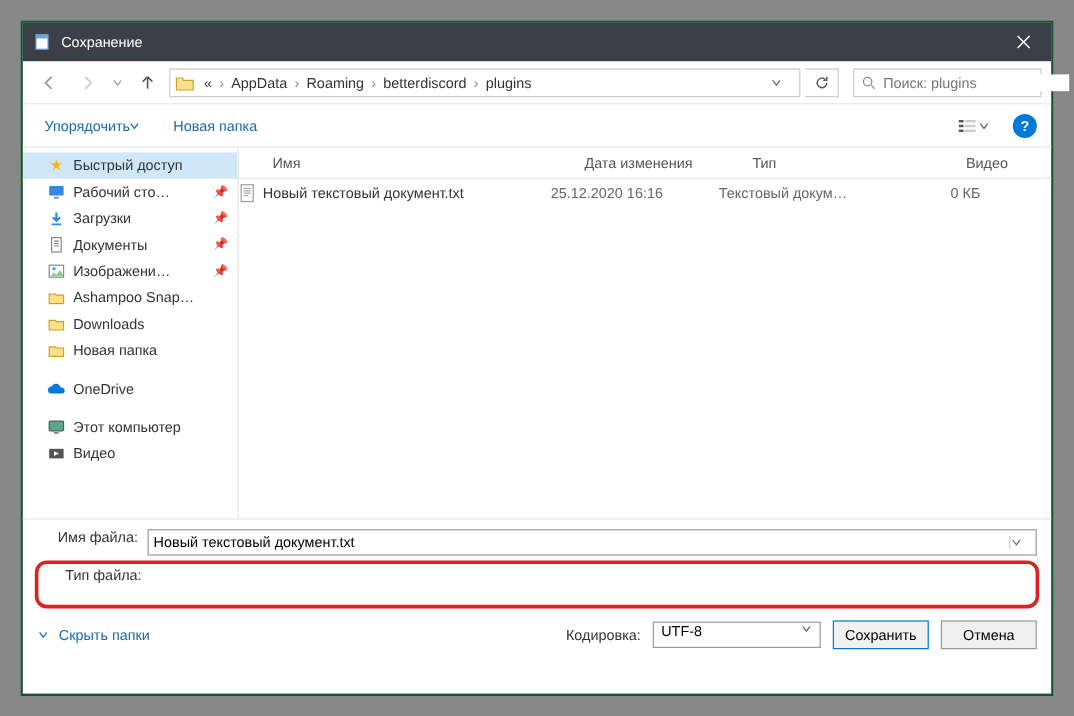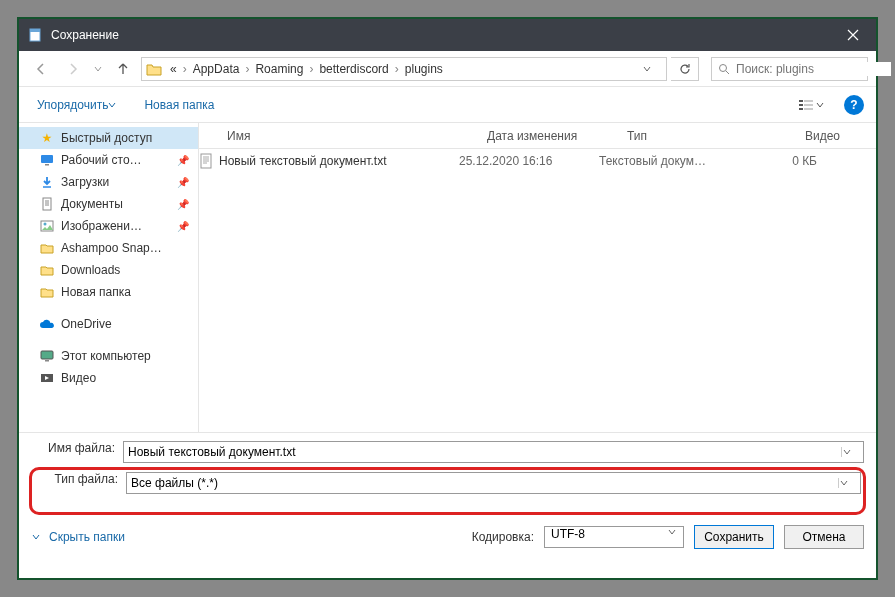--- a/index.html
+++ b/index.html
@@ -303,28 +303,20 @@
         <span class="dd">
           <svg width="10" height="10" viewBox="0 0 10 10">
               <path d="M2 3 L5 7 L8 3" stroke="#666" fill="none"></path>
             </svg>
         </span>
       </div>
     </div>
     <div class="highlight">
       <div class="field-row" style="margin-bottom:16px">
         <label>Тип файла:</label>
-        <div class="field">
-          <span style="flex:1">Все файлы  (*.*)</span>
-          <span class="dd">
-            <svg width="10" height="10" viewBox="0 0 10 10">
-                <path d="M2 3 L5 7 L8 3" stroke="#666" fill="none"></path>
-              </svg>
-          </span>
-        </div>
       </div>
     </div>
   </div>
 
   <div class="footer">
     <div class="hide">
       <svg width="10" height="10" viewBox="0 0 10 10">
           <path d="M2 3 L5 7 L8 3" stroke="#1a6aa8" fill="none"></path>
         </svg>
       <span>Скрыть папки</span>

